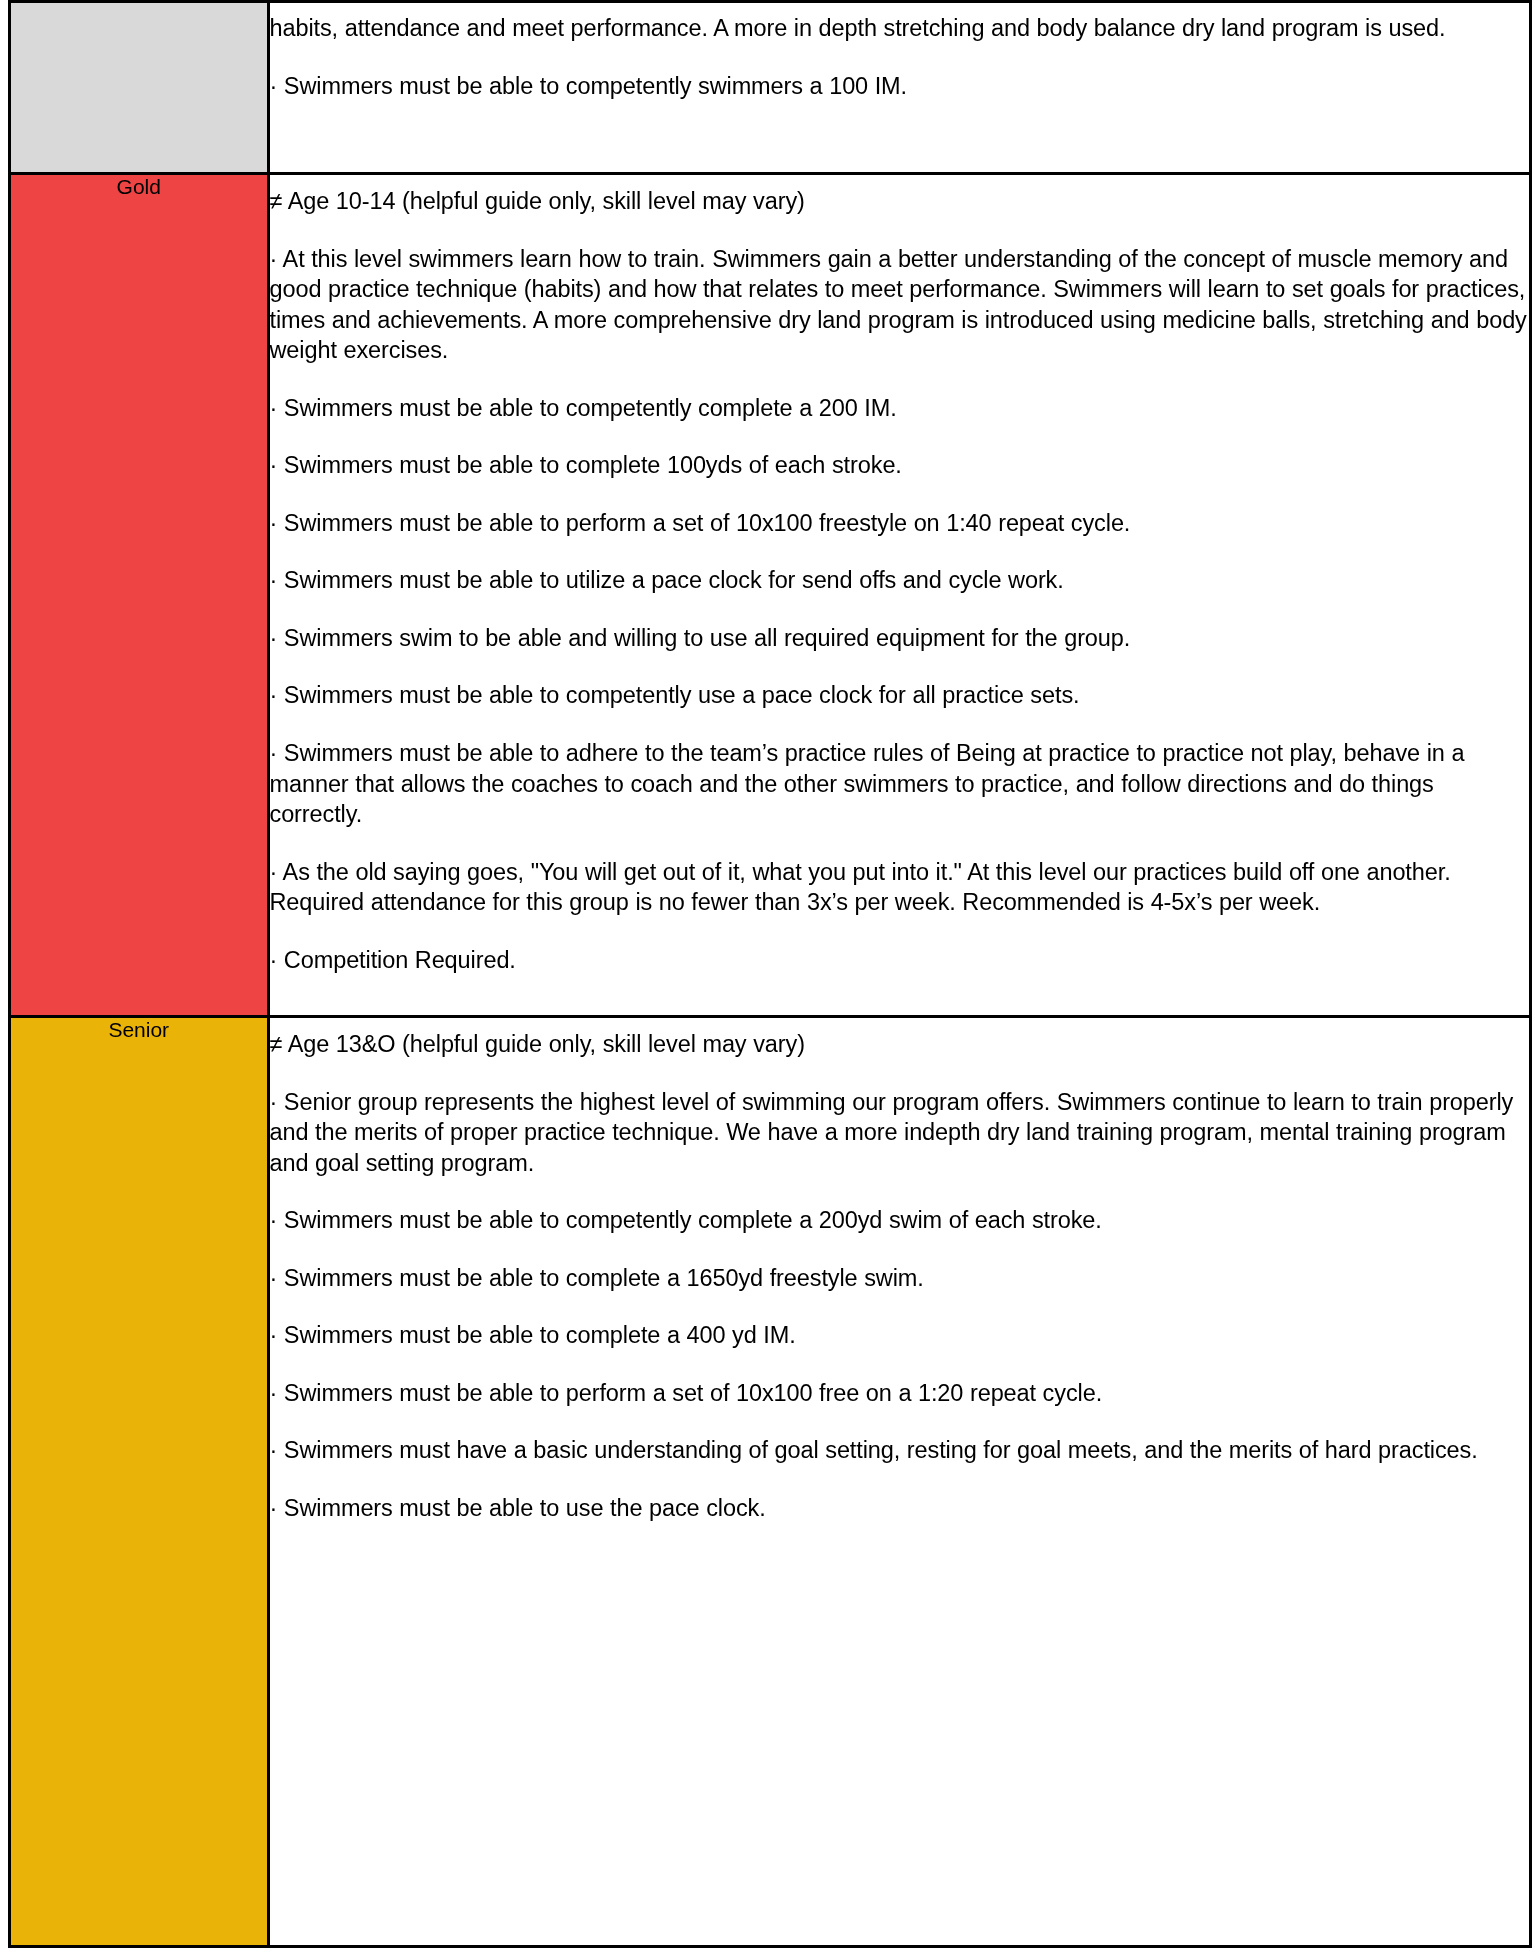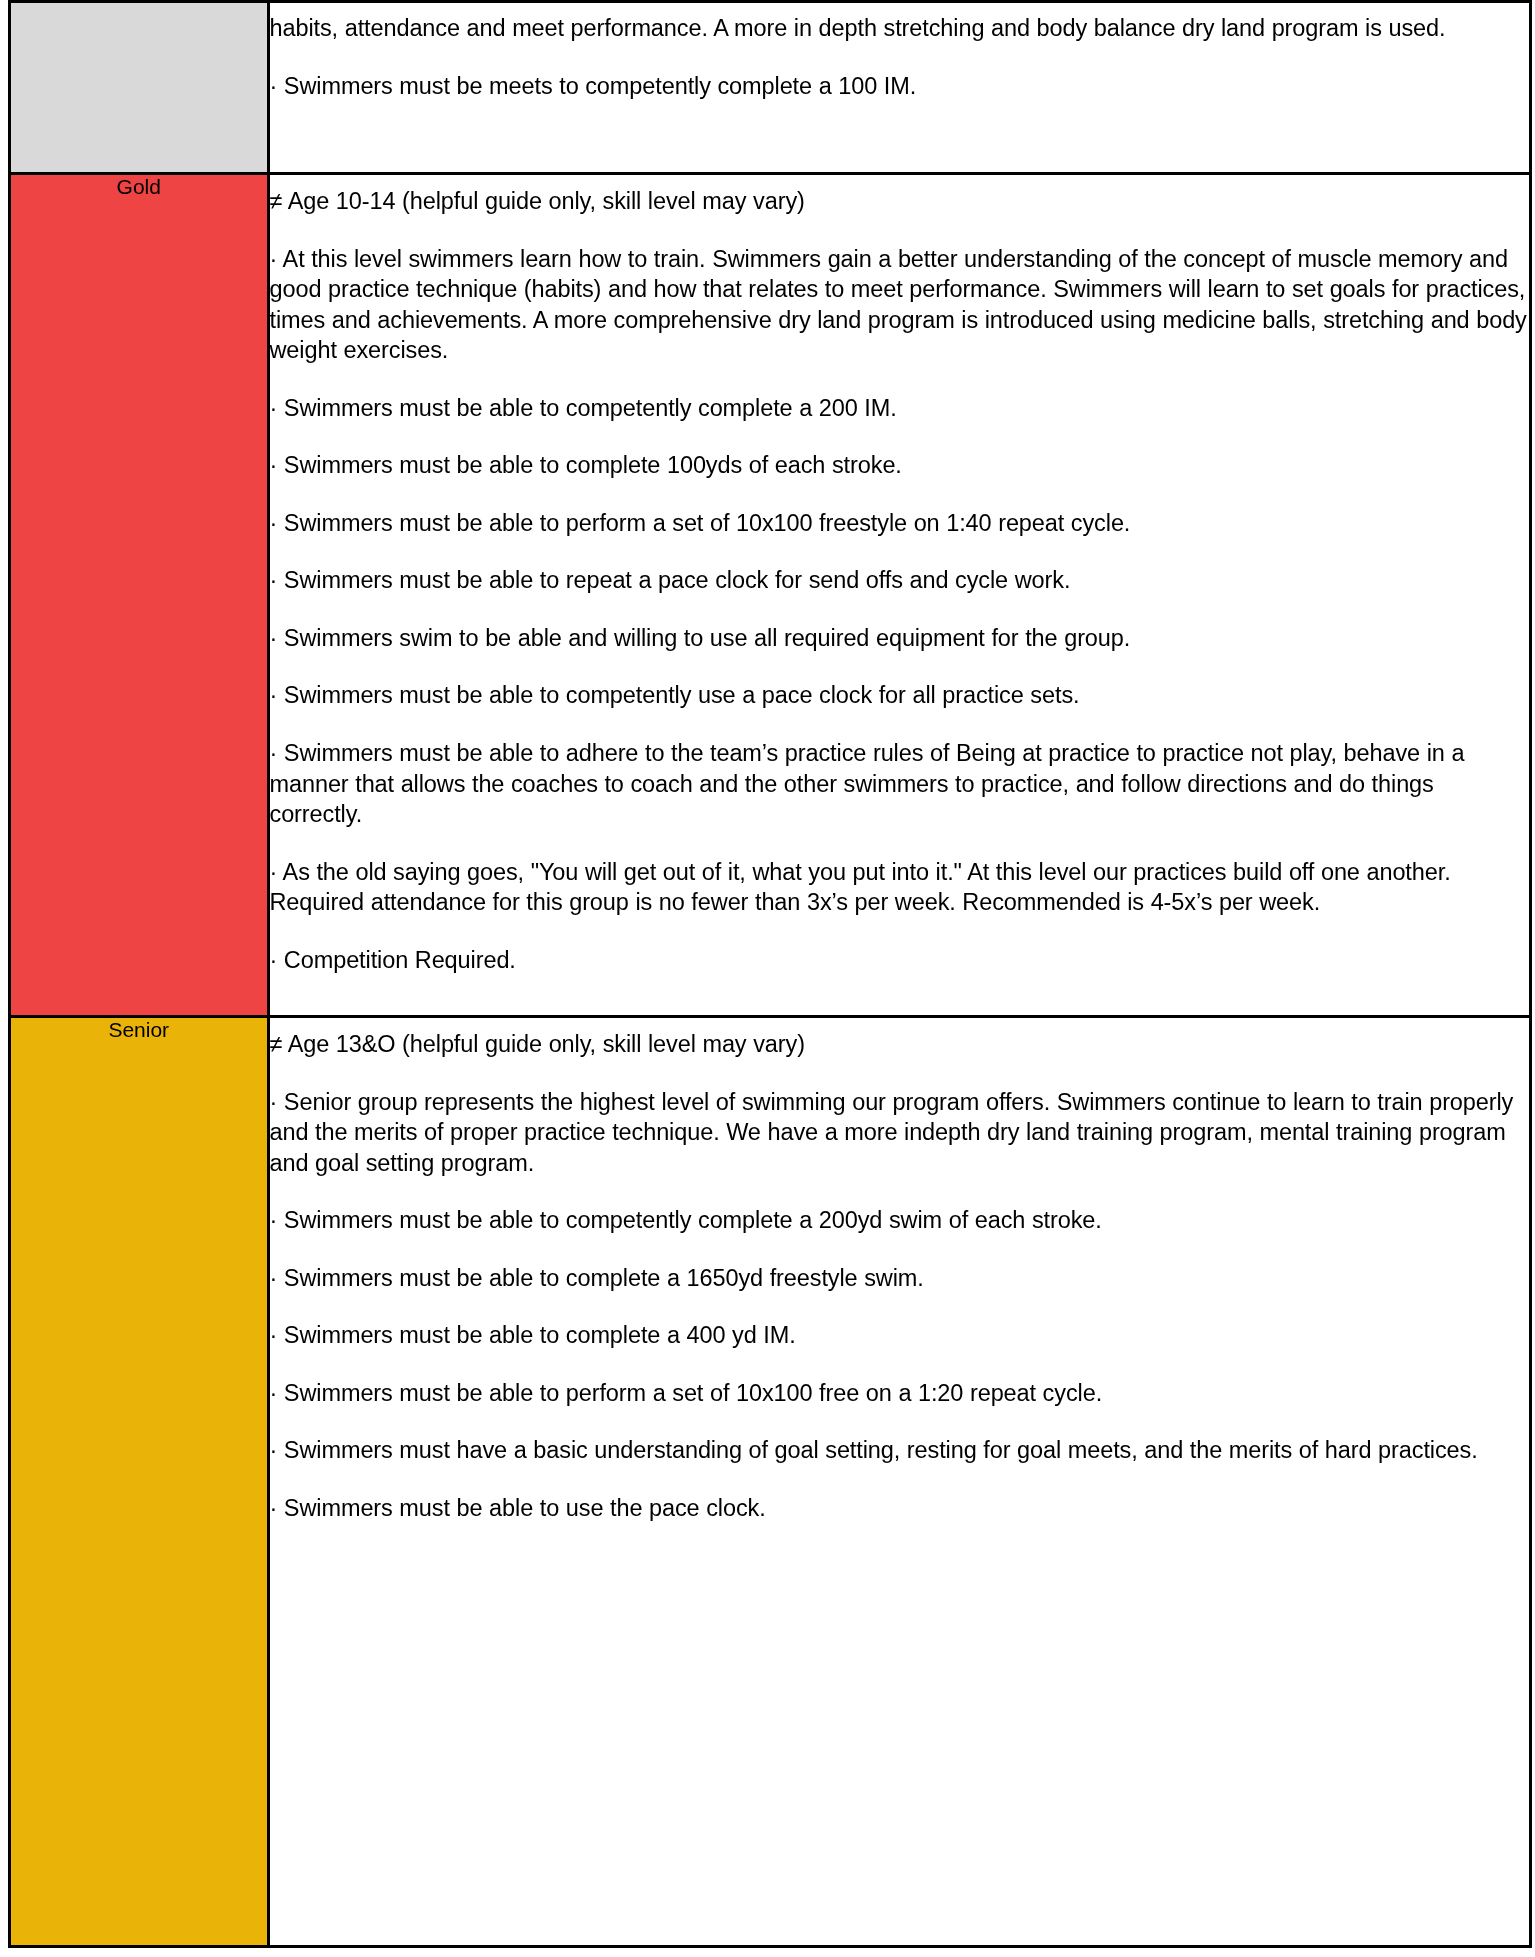--- a/index.html
+++ b/index.html
@@ -89,35 +89,35 @@
 <div class="page">
   <table class="program-table">
     <tbody>
 
       <tr class="row-gray">
         <td class="label-cell gray">
           <span></span>
         </td>
         <td class="body-cell">
           <p class="blk"><span class="dot-mark"></span><span>habits, attendance and meet performance. A more in depth stretching and body balance dry land program is used.</span></p>
-          <p class="blk"><span class="dot-mark">· </span><span>Swimmers must be meets to competently complete a 100 IM.</span></p>
+          <p class="blk"><span class="dot-mark">· </span><span>Swimmers must be able to competently swimmers a 100 IM.</span></p>
         </td>
       </tr>
 
       <tr class="row-gold">
         <td class="label-cell gold">
           <span>Gold</span>
         </td>
         <td class="body-cell">
           <p class="blk"><span class="neq-mark">≠ </span><span>Age 10-14 (helpful guide only, skill level may vary)</span></p>
           <p class="blk"><span class="dot-mark">· </span><span>At this level swimmers learn how to train. Swimmers gain a better understanding of the concept of muscle memory and good practice technique (habits) and how that relates to meet performance. Swimmers will learn to set goals for practices, times and achievements. A more comprehensive dry land program is introduced using medicine balls, stretching and body weight exercises.</span></p>
           <p class="blk"><span class="dot-mark">· </span><span>Swimmers must be able to competently complete a 200 IM.</span></p>
           <p class="blk"><span class="dot-mark">· </span><span>Swimmers must be able to complete 100yds of each stroke.</span></p>
           <p class="blk"><span class="dot-mark">· </span><span>Swimmers must be able to perform a set of 10x100 freestyle on 1:40 repeat cycle.</span></p>
-          <p class="blk"><span class="dot-mark">· </span><span>Swimmers must be able to repeat a pace clock for send offs and cycle work.</span></p>
+          <p class="blk"><span class="dot-mark">· </span><span>Swimmers must be able to utilize a pace clock for send offs and cycle work.</span></p>
           <p class="blk"><span class="dot-mark">· </span><span>Swimmers swim to be able and willing to use all required equipment for the group.</span></p>
           <p class="blk"><span class="dot-mark">· </span><span>Swimmers must be able to competently use a pace clock for all practice sets.</span></p>
           <p class="blk"><span class="dot-mark">· </span><span>Swimmers must be able to adhere to the team’s practice rules of Being at practice to practice not play, behave in a manner that allows the coaches to coach and the other swimmers to practice, and follow directions and do things correctly.</span></p>
           <p class="blk"><span class="dot-mark">· </span><span>As the old saying goes, "You will get out of it, what you put into it." At this level our practices build off one another. Required attendance for this group is no fewer than 3x’s per week. Recommended is 4-5x’s per week.</span></p>
           <p class="blk"><span class="dot-mark">· </span><span>Competition Required.</span></p>
         </td>
       </tr>
 
       <tr class="row-senior">
         <td class="label-cell senior">

